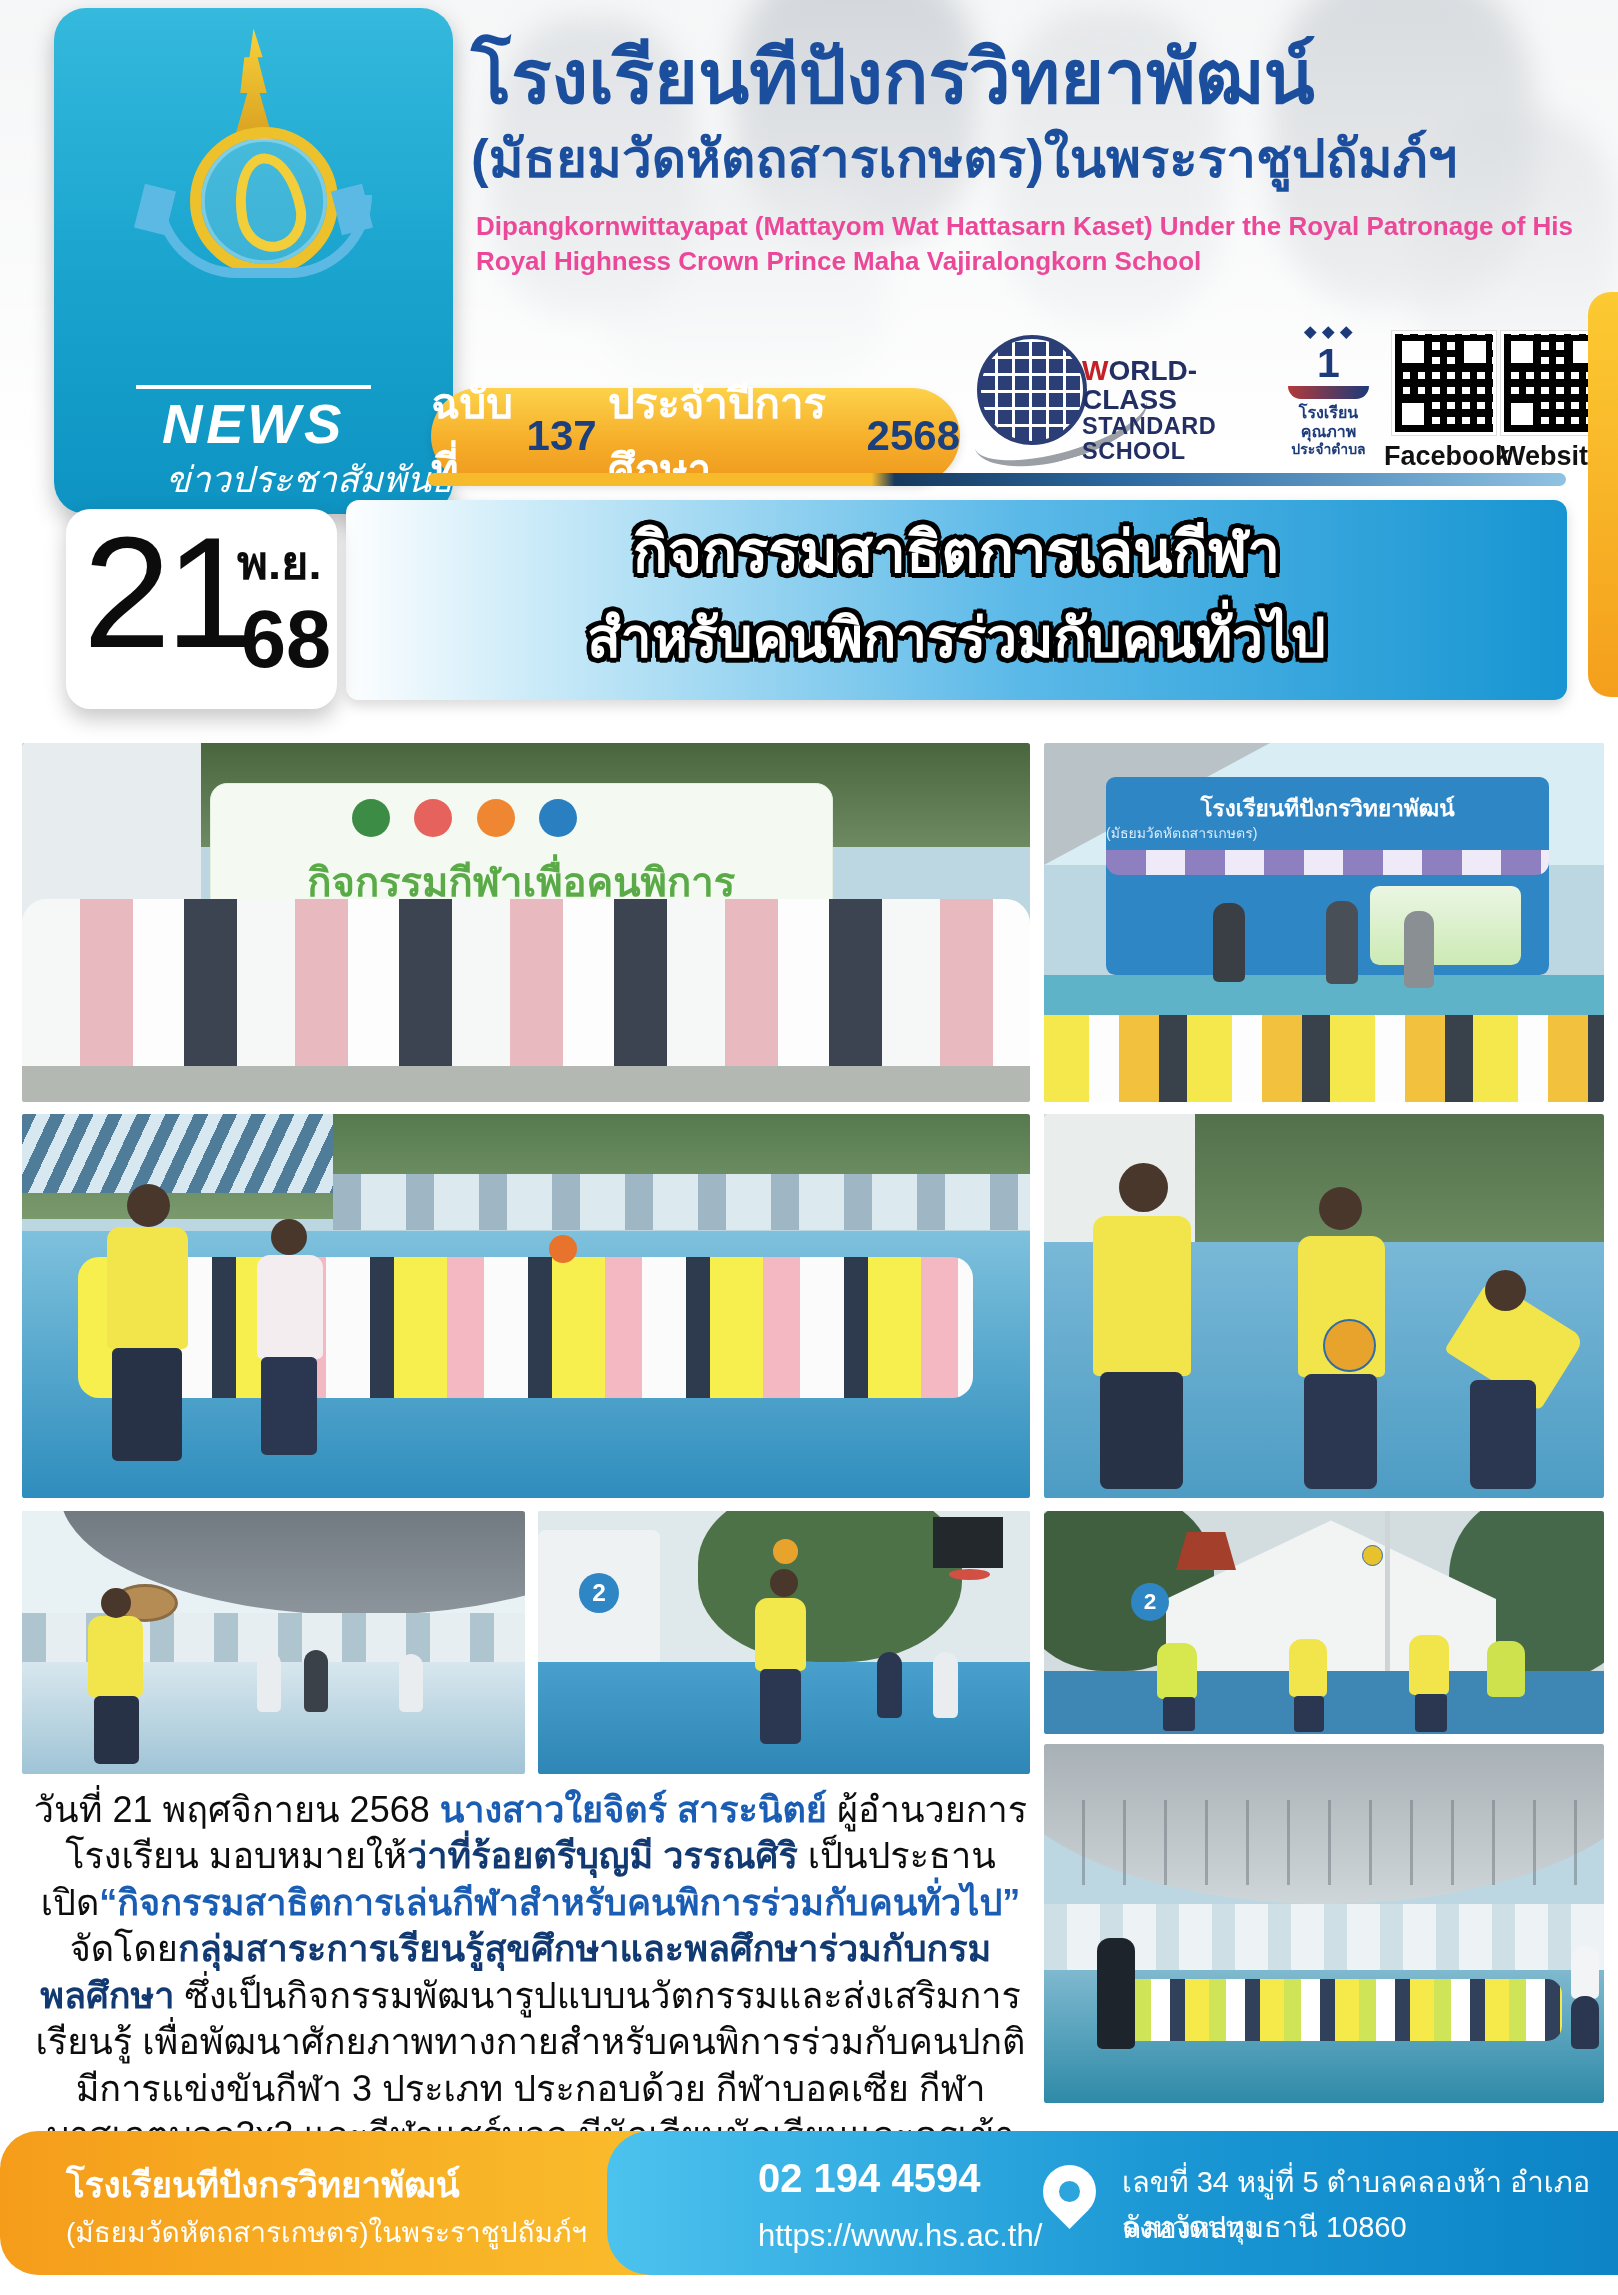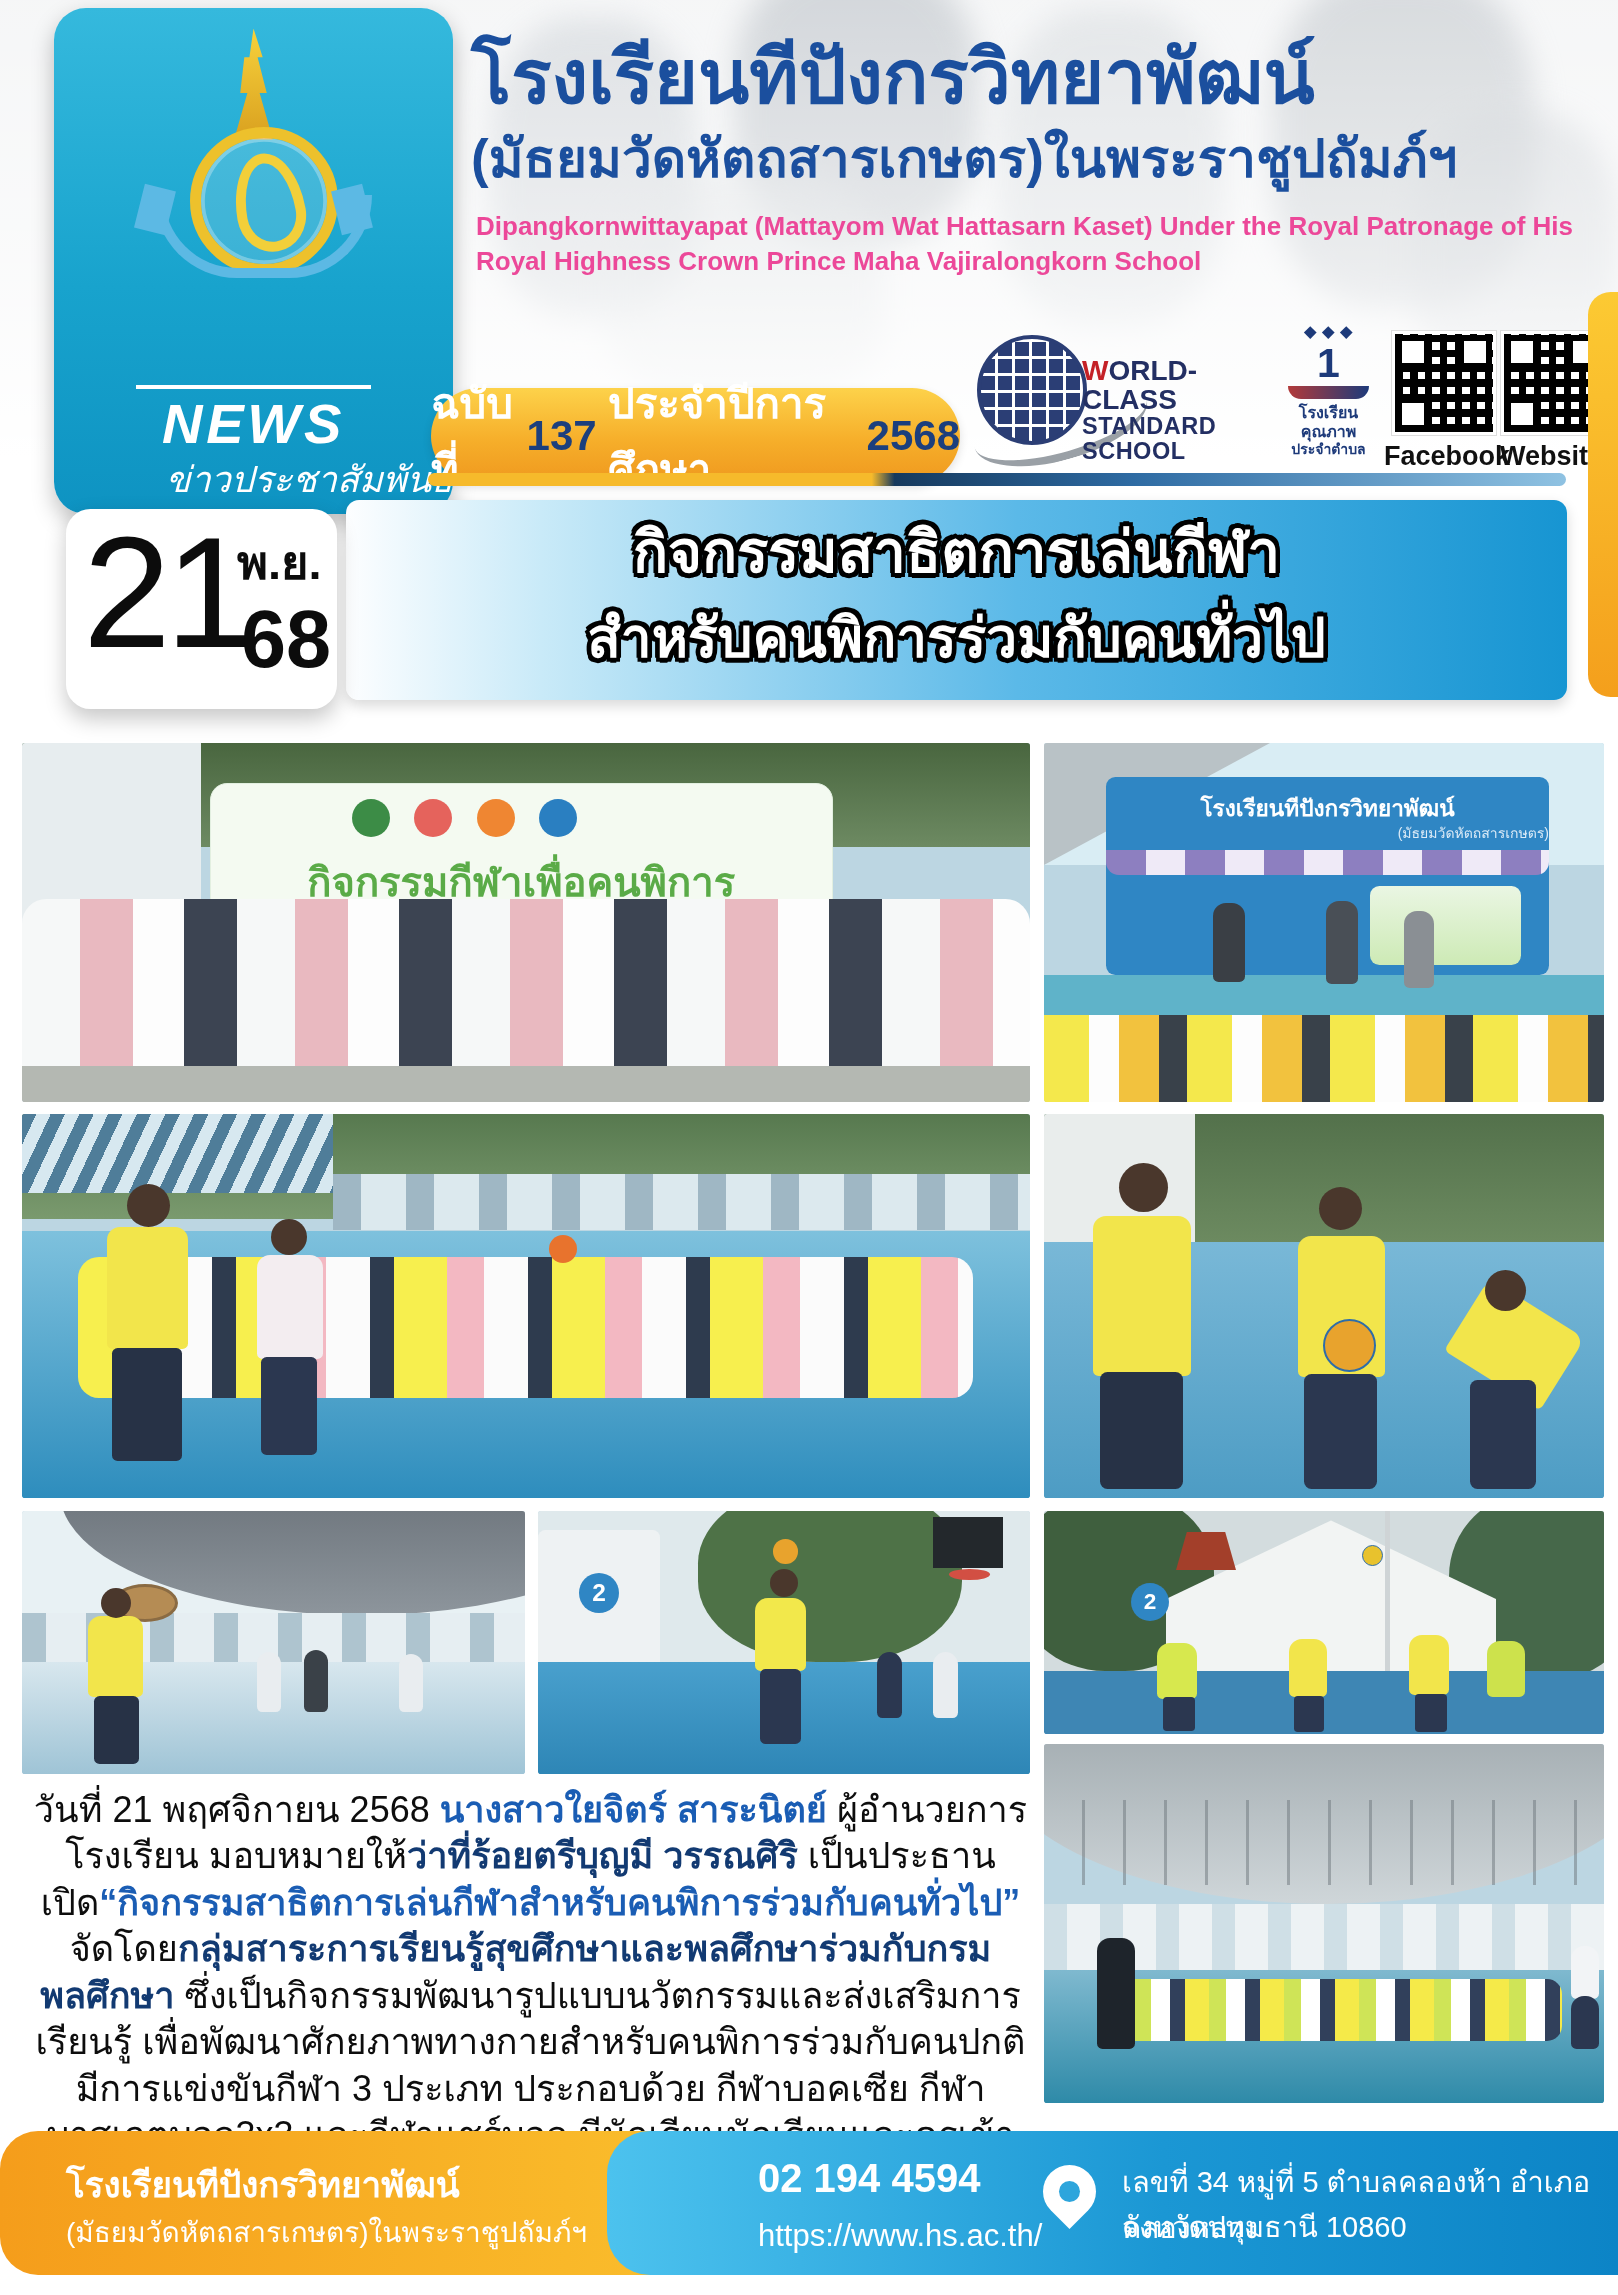--- a/index.html
+++ b/index.html
@@ -106,21 +106,21 @@
      color:#e05a4e;font-size:21px;font-weight:900;text-align:center;line-height:55px;}
   .p1-crowd{left:0;bottom:34px;width:100%;height:169px;border-radius:24.5px 24.5px 0 0;
      background:repeating-linear-gradient(90deg,#f6f8f8 0 58px,#e9b9c0 58px 111px,#fdfdfd 111px 162px,#3c4452 162px 215px);}
   .p1-floor{left:0;bottom:0;width:100%;height:36px;background:#b4b8b2;}
 
   
   .p2-sky{left:0;top:0;width:100%;height:122px;background:#d9edf4;}
   .p2-roof{left:0;top:0;width:226px;height:122px;background:#b9c2c6;clip-path:polygon(0 0,100% 0,0 100%);}
   .p2-stage{left:62px;top:34px;width:443px;height:198px;border-radius:9.4px;background:#2f86c4;}
   .p2-st1{position:absolute;left:0;top:13px;width:100%;text-align:center;color:#fff;font-size:22.6px;font-weight:800;}
-  .p2-st2{position:absolute;left:0;top:45px;width:100%;text-align:right;color:#dcebf7;font-size:14px;}
+  .p2-st2{position:absolute;left:0;top:45px;width:100%;text-align:left;color:#dcebf7;font-size:14px;}
   .p2-bunting{position:absolute;left:0;top:73px;width:100%;height:24.5px;
      background:repeating-linear-gradient(90deg,#8d7fc0 0 40px,#efeaf7 40px 79px);border-radius:0 0 13px 13px;}
   .p2-poster{position:absolute;left:264px;top:109px;width:151px;height:79px;border-radius:9.4px;
      background:linear-gradient(180deg,#eaf6e3,#cdeab5);}
   .p2-front{left:0;top:232px;width:100%;height:49px;background:#5fb3c9;}
   .p2-crowd{left:0;bottom:0;width:100%;height:87px;
      background:repeating-linear-gradient(90deg,#f4e84c 0 45px,#fdfdfd 45px 75px,#f2c23e 75px 115px,#39414a 115px 143px);}
 
   
   .p3-trees{left:0;top:0;width:100%;height:105px;background:linear-gradient(180deg,#57794f,#7a9a6e);}

